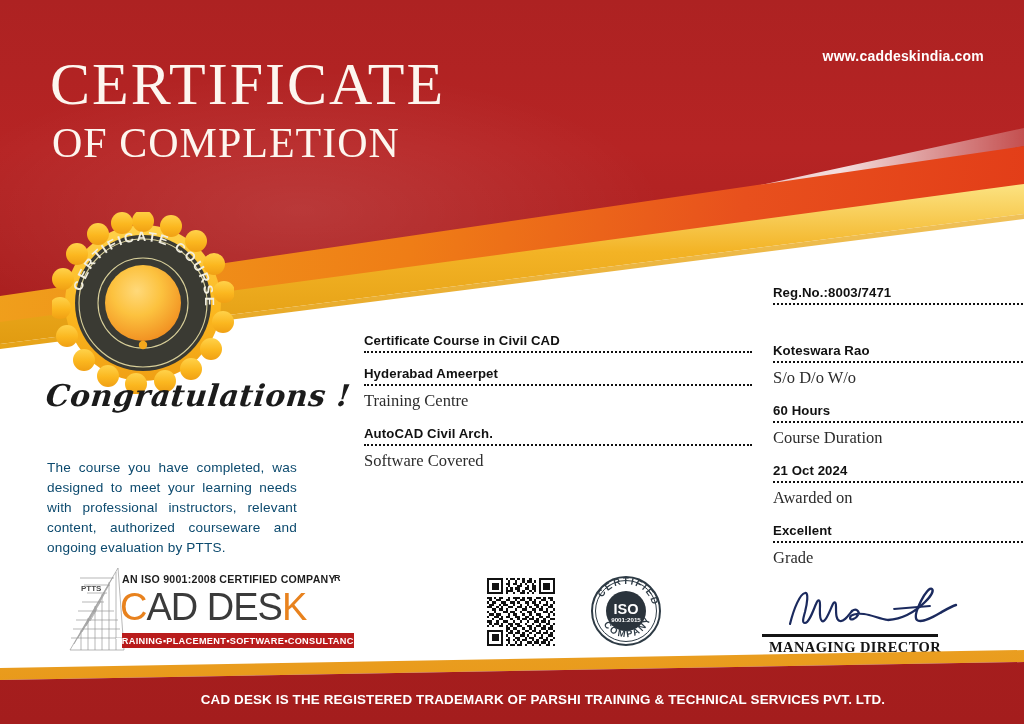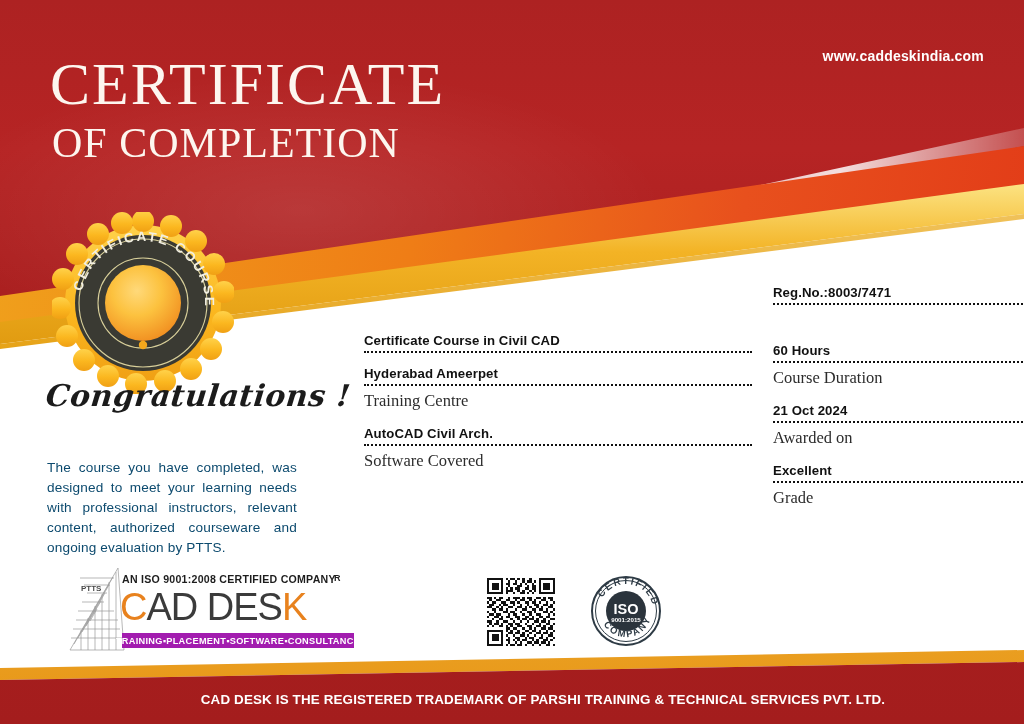--- a/index.html
+++ b/index.html
@@ -104,21 +104,21 @@
     letter-spacing:.25px;white-space:nowrap;
   }
   .logo .reg-r{position:absolute;left:270px;top:7px;font-size:9px;font-weight:bold;color:#1d1d1d;}
   .logo .wordmark{
     position:absolute;left:56px;top:16px;font-size:38px;font-weight:normal;line-height:50px;
     letter-spacing:-1px;font-family:"Liberation Sans",sans-serif;white-space:nowrap;
   }
   .logo .wordmark .o1{color:#E8821E;}
   .logo .wordmark .g1{color:#3b3b3b;}
   .logo .tagline{
-    position:absolute;left:58px;top:67px;width:232px;height:15px;background:#a21caf;
+    position:absolute;left:58px;top:67px;width:232px;height:15px;background:#b91c1c;
     color:#ffffff;font-size:9.2px;font-weight:bold;letter-spacing:.3px;
     display:flex;align-items:center;justify-content:center;white-space:nowrap;
   }
 
   
   .qr{position:absolute;left:487px;top:578px;width:68px;height:68px;}
 
   
   .iso-seal{position:absolute;left:588px;top:573px;width:76px;height:76px;}
 
@@ -235,20 +235,25 @@
       <div class="dots"></div>
       <div class="lab">Software Covered</div>
     </div>
   </div>
 
   <div class="col-right">
     <div class="field no-label">
       <div class="val">Reg.No.:8003/7471</div>
       <div class="dots"></div>
       <div class="lab"></div>
+    </div>
+    <div class="field">
+      <div class="val">Koteswara Rao</div>
+      <div class="dots"></div>
+      <div class="lab">S/o D/o W/o</div>
     </div>
     <div class="field">
       <div class="val">60 Hours</div>
       <div class="dots"></div>
       <div class="lab">Course Duration</div>
     </div>
     <div class="field">
       <div class="val">21 Oct 2024</div>
       <div class="dots"></div>
       <div class="lab">Awarded on</div>
@@ -350,18 +355,30 @@
         <textPath href="#isoTop" startOffset="16%">CERTIFIED</textPath>
       </text>
       <text font-family="Liberation Sans, sans-serif" font-size="9.5" font-weight="bold" fill="#2e3b45" letter-spacing="1.8">
         <textPath href="#isoBot" startOffset="17%">COMPANY</textPath>
       </text>
       <text x="38" y="40.5" text-anchor="middle" font-family="Liberation Sans, sans-serif" font-size="14.5" font-weight="bold" fill="#ffffff">ISO</text>
       <text x="38" y="49" text-anchor="middle" font-family="Liberation Sans, sans-serif" font-size="6.2" font-weight="bold" fill="#ffffff">9001:2015</text>
     </svg>
   </div>
 
+  <div class="sig-wrap">
+    <svg class="sig-svg" width="176" height="58" viewBox="0 0 176 58">
+      <g fill="none" stroke="#1b2a5e" stroke-linecap="round" stroke-linejoin="round">
+        <path d="M6 46 C10 30,16 16,21 15 C25 14,23 26,21 34 C19 41,18 45,21 45 C25 45,29 33,32 26 C34 21,36 21,36 27 C36 34,35 41,38 43 C41 45,45 35,48 28 C50 23,52 23,52 29 C52 36,52 42,56 43 C60 44,64 38,68 33" stroke-width="2.2"></path>
+        <path d="M68 33 C72 30,76 33,74 37 C72 41,66 43,66 40 C66 37,72 35,80 36 C88 37,96 41,104 42" stroke-width="2.2"></path>
+        <path d="M104 42 C118 41,130 35,141 24 C147 18,150 13,148 11 C146 9,141 15,137 23 C133 31,130 39,133 42 C136 45,146 41,156 35 C163 31,168 28,172 27" stroke-width="2.4"></path>
+        <path d="M110 31 C122 30,134 29,146 28" stroke-width="1.8"></path>
+      </g>
+    </svg>
+    <div class="sig-rule"></div>
+    <div class="sig-title">MANAGING DIRECTOR</div>
+  </div>
 
   <div class="footer-gold"></div>
   <div class="footer-red"></div>
   <div class="footer-text">CAD DESK IS THE REGISTERED TRADEMARK OF PARSHI TRAINING &amp; TECHNICAL SERVICES PVT. LTD.</div>
 
 </div>
 
 </body></html>

